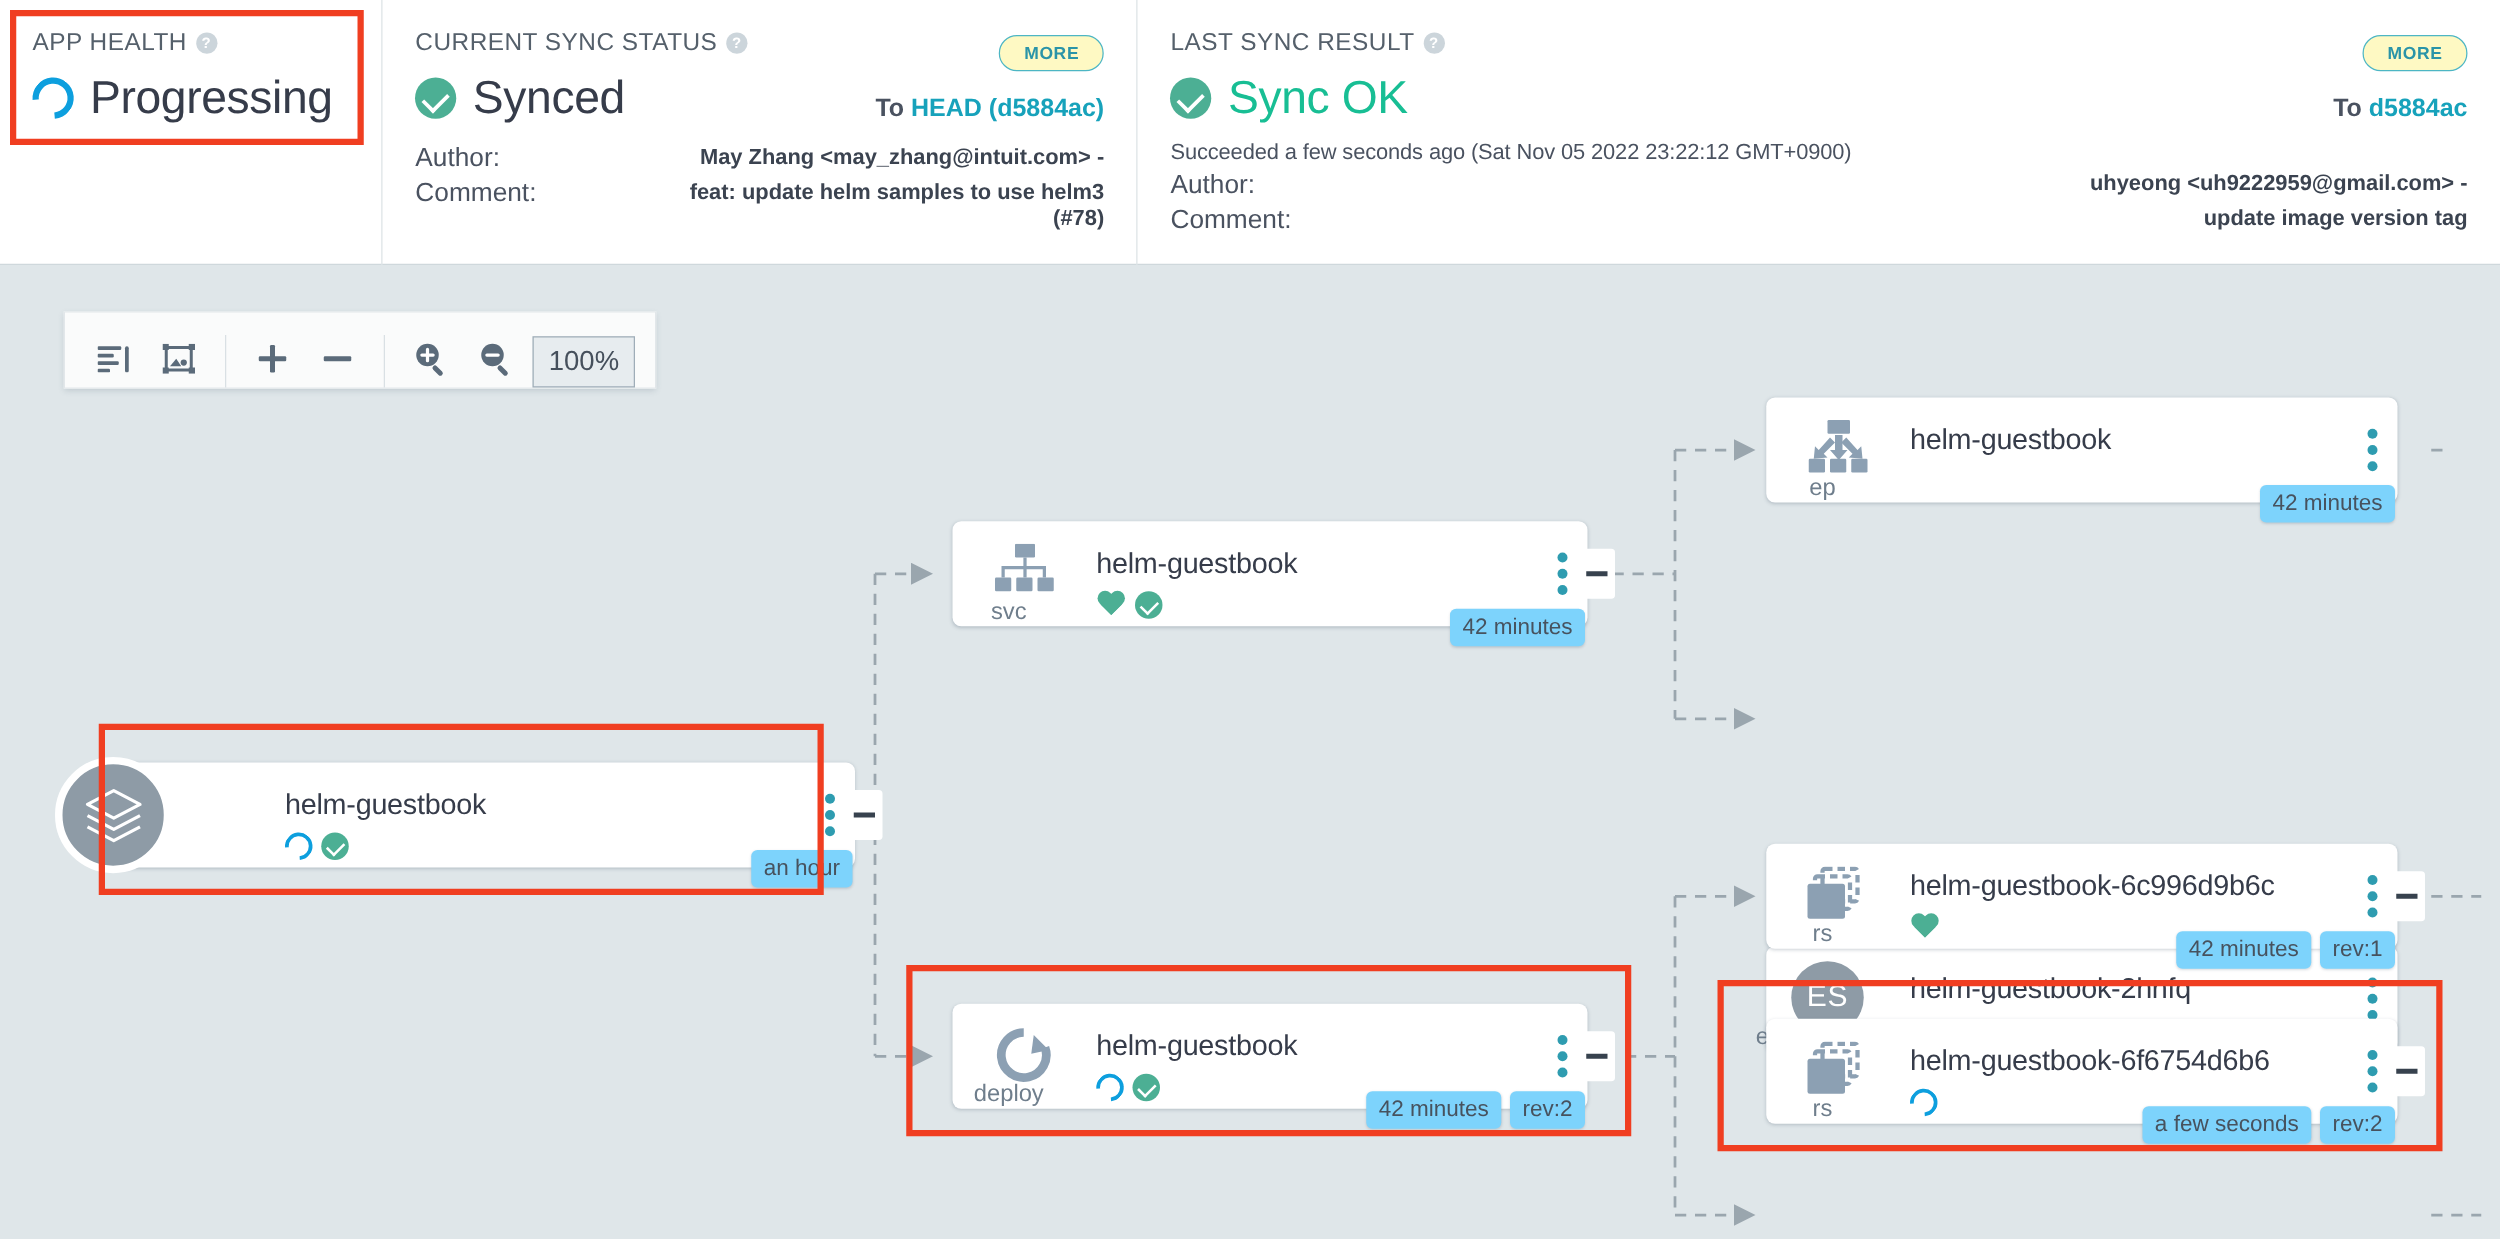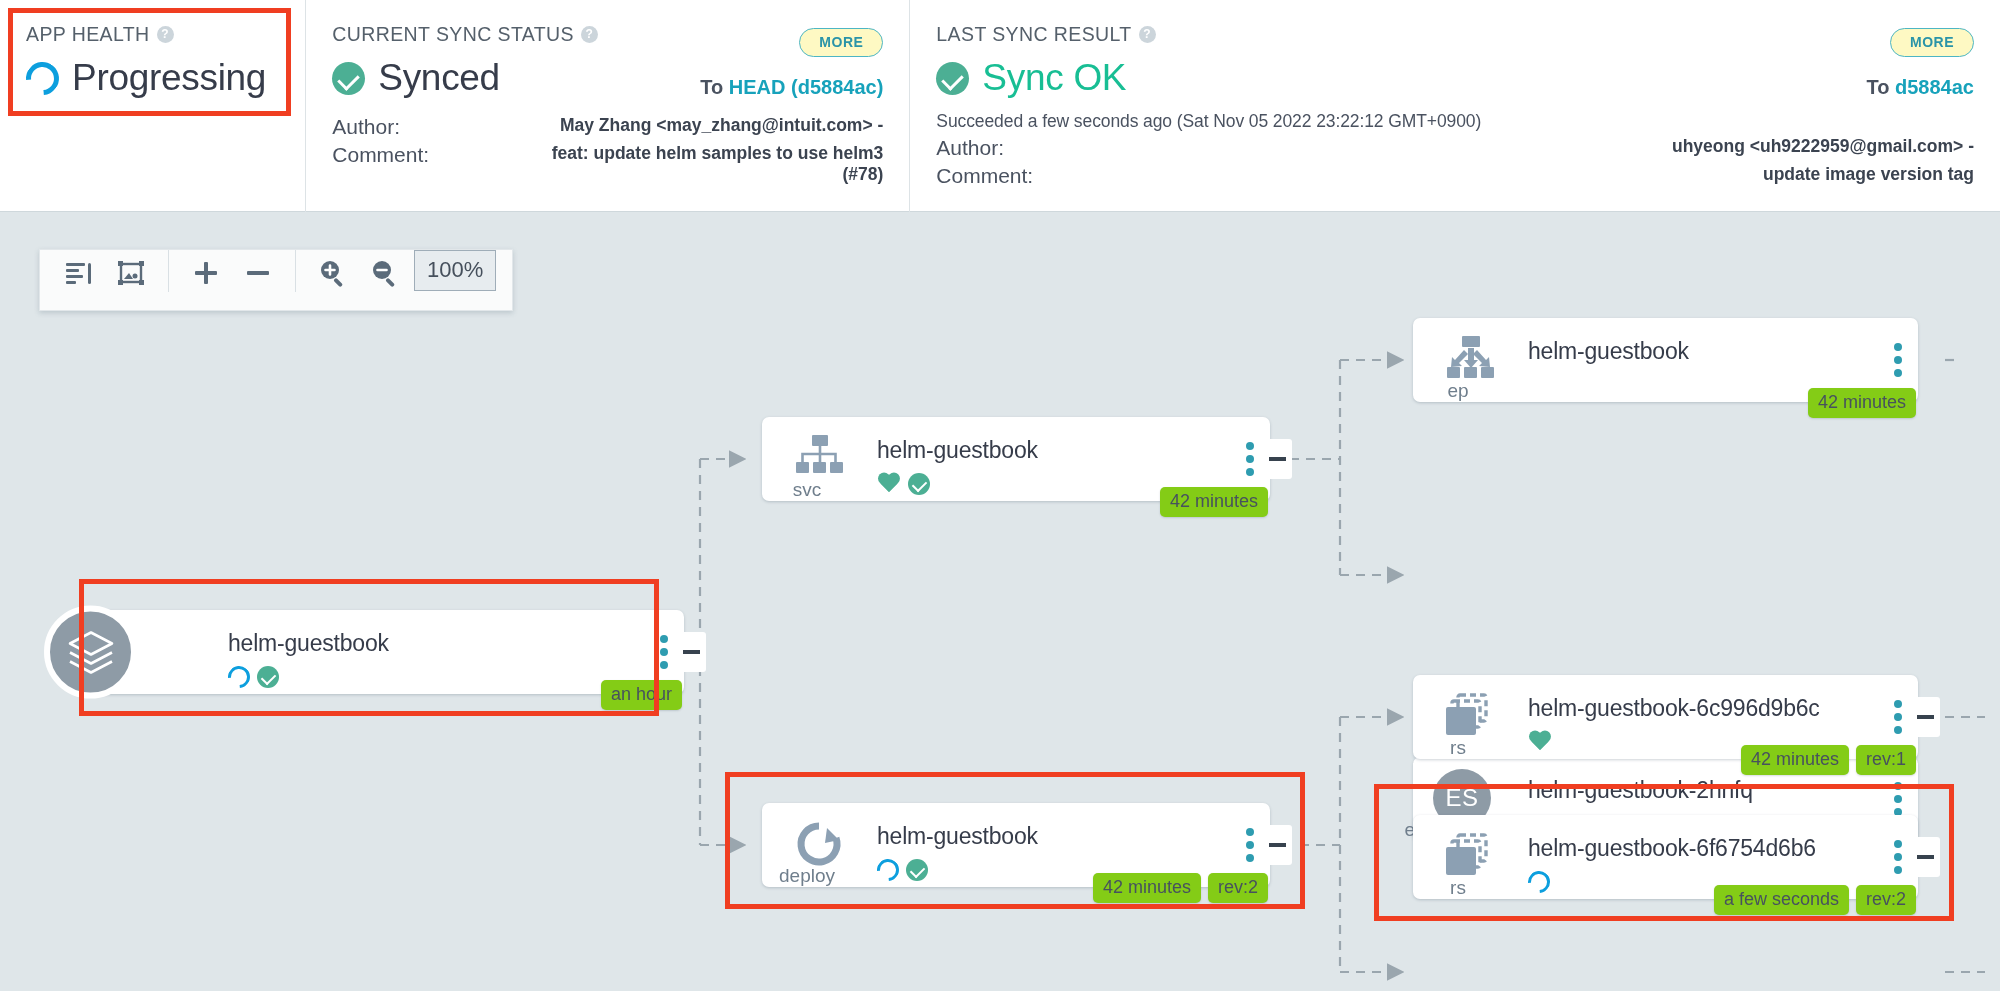--- a/index.html
+++ b/index.html
@@ -87,25 +87,25 @@
   .succeeded {
     margin-top: 10px; font-size: 17.5px; color: #4a5260; letter-spacing: -.1px;
   }
   .kv { display: flex; margin-top: 4px; }
   .kv .k { width: 210px; font-size: 21px; color: #4a5260; flex: none; }
   .kv .v { flex: 1; text-align: right; font-size: 17.5px; color: #3b4350; font-weight: 700; }
   .kv-wrap.p2 { margin-top: 14px; }
 
   
   .toolbar {
-    position: absolute; left: 39px; top: 249px;
+    position: absolute; left: 51px; top: 249px;
     height: 62px; background: #fafbfb;
     border: 1px solid #e2e7ea;
     box-shadow: 0 2px 5px rgba(70,90,110,.22);
-    display: flex; align-items: flex-start; padding: 0 16px; gap: 6px;
+    display: flex; align-items: flex-end; padding: 0 16px; gap: 6px;
   }
   .tb-btn {
     width: 46px; height: 46px; display: flex; align-items: center; justify-content: center;
     cursor: pointer; color: #5b6b7a; background: none; border: none;
   }
   .tb-sep { width: 1px; height: 42px; background: #d9e0e4; margin: 0 8px; }
   .zoom-val {
     border: 1px solid #9fadb8; background: #e7ecef;
     font-size: 22px; color: #46505c; padding: 6px 12px 7px; cursor: pointer;
   }
@@ -140,21 +140,21 @@
   .collapse {
     position: absolute; right: -22px; top: 50%; transform: translateY(-50%);
     width: 30px; height: 40px; background: #fff; border-radius: 0 3px 3px 0;
     display: flex; align-items: center; justify-content: center; cursor: pointer;
   }
   .collapse i { width: 17px; height: 4px; background: #37424e; display: block; }
   .badges {
     position: absolute; right: 2px; bottom: -16px; display: flex; gap: 7px;
   }
   .badge {
-    background: #84cc16; color: #47525e; border-radius: 5px;
+    background: #7dd3fc; color: #47525e; border-radius: 5px;
     font-size: 18px; padding: 4px 10px 5px; white-space: nowrap;
     box-shadow: 0 1px 2px rgba(60,80,100,.2);
   }
   .avatar-circle {
     position: absolute; left: 20px; top: 12px;
     width: 58px; height: 58px; border-radius: 50%;
     background: #8e9ba6; color: #fff;
     display: flex; align-items: center; justify-content: center;
     font-size: 24px; letter-spacing: .5px;
   }

